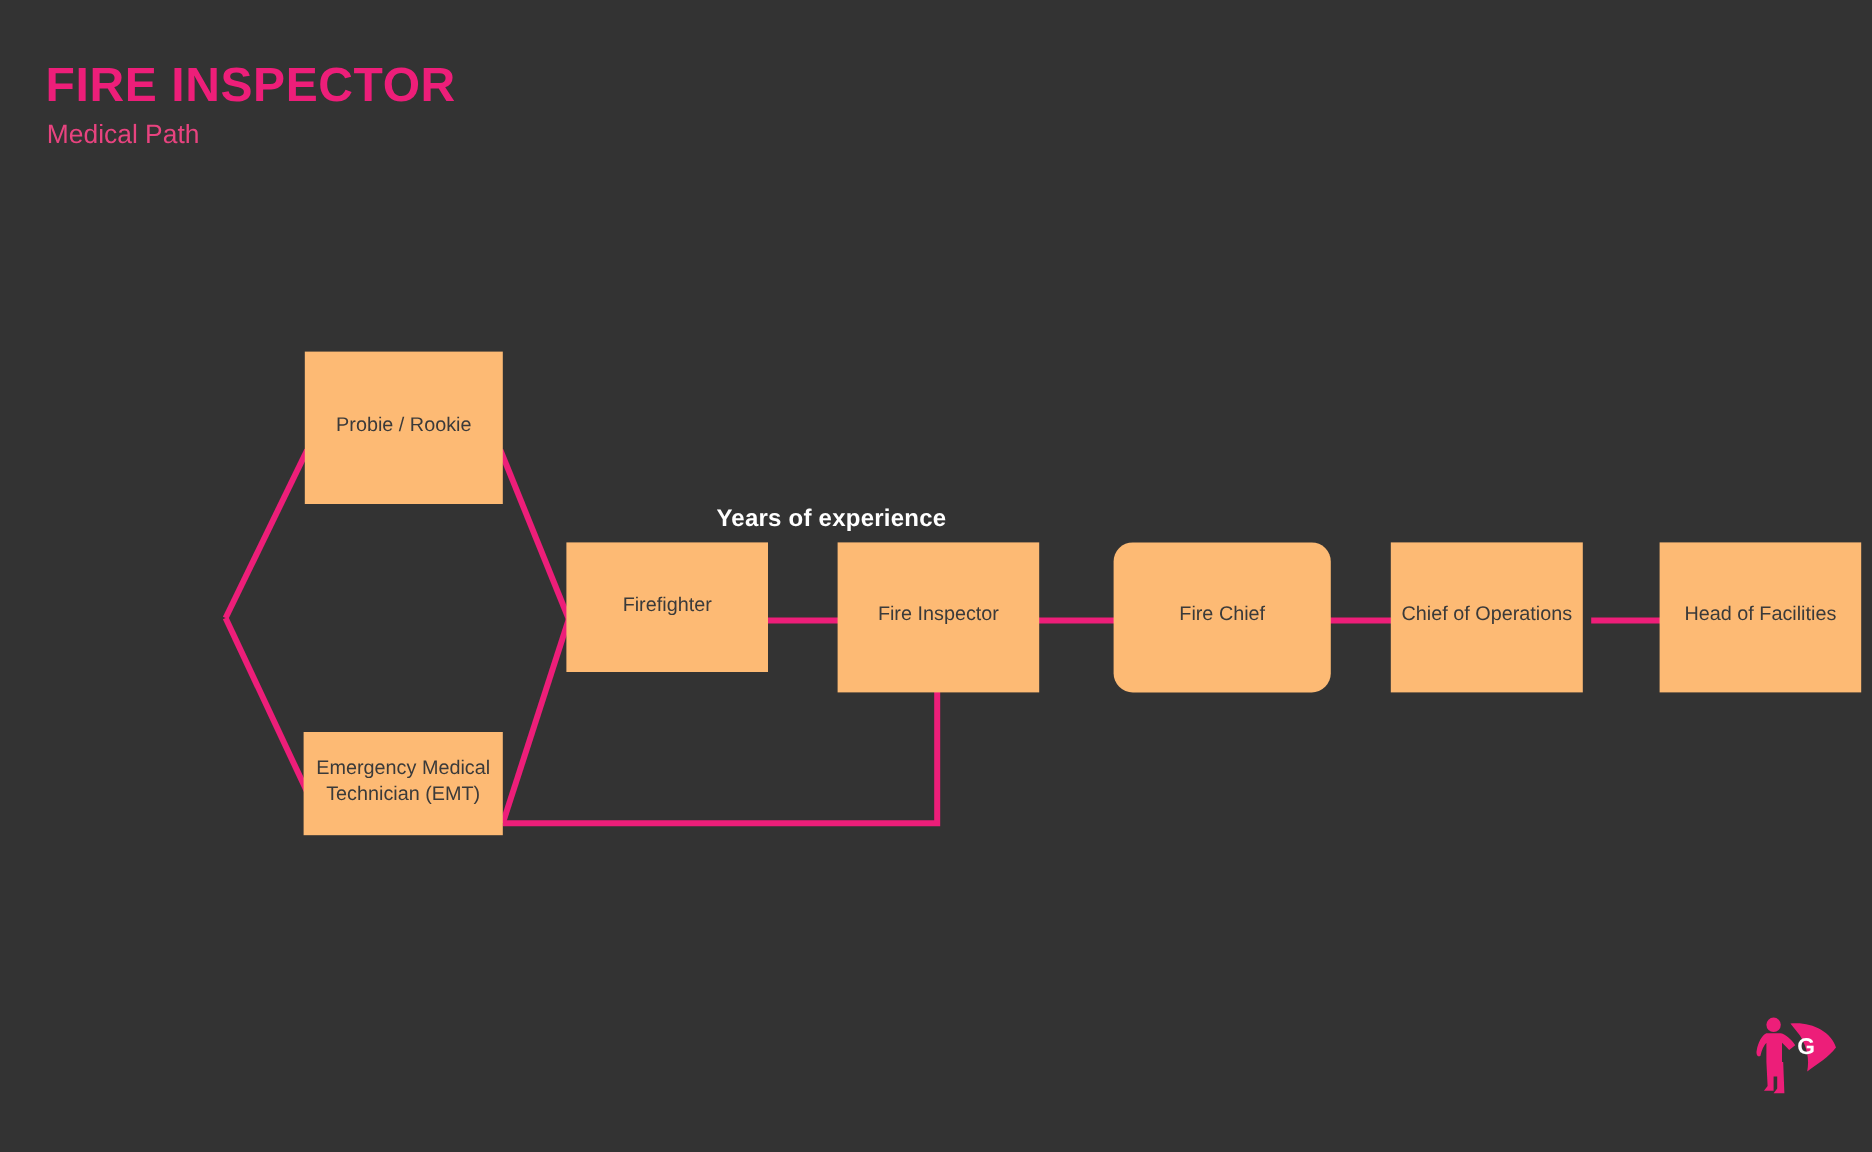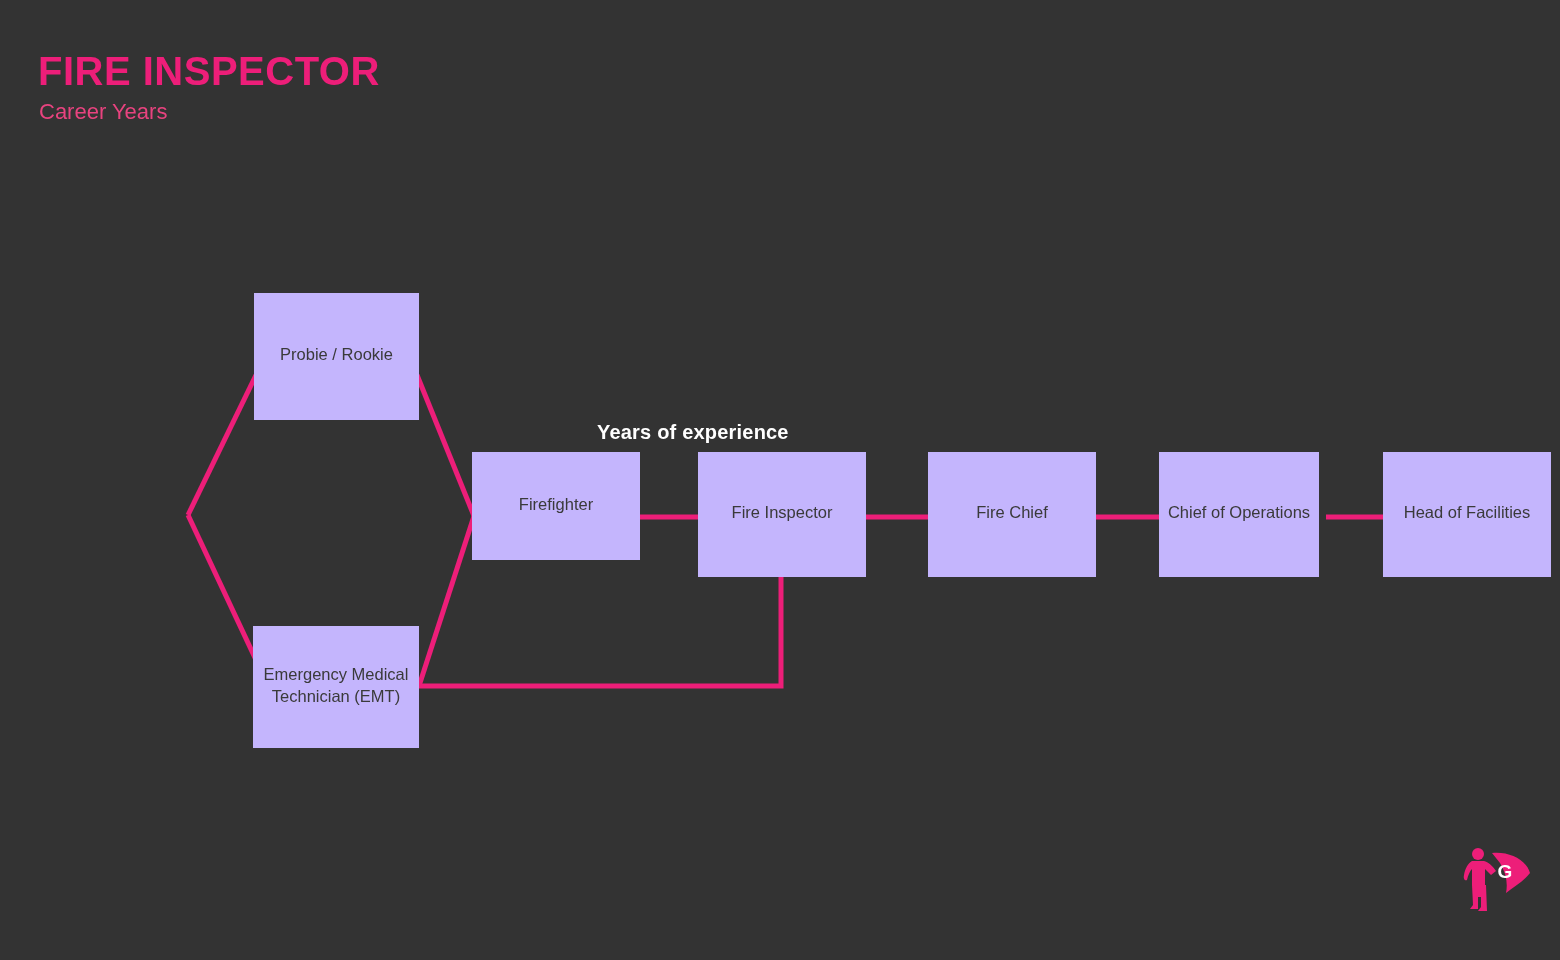--- a/index.html
+++ b/index.html
@@ -49,21 +49,21 @@
     left: 0;
     top: 0;
     width: 1560px;
     height: 960px;
     pointer-events: none;
   }
 
   
   .node {
     position: absolute;
-    background: #c4b5fd;
+    background: #fdba74;
     display: flex;
     align-items: center;
     justify-content: center;
     box-sizing: border-box;
     padding: 0 8px;
   }
   .node-label {
     color: #3A3A3A;
     font-size: 16.5px;
     line-height: 1.35;
@@ -94,21 +94,21 @@
     height: 70px;
   }
 </style>
 </head>
 <body>
 
 <div id="canvas">
 
   <div id="header">
     <h1 id="title">FIRE INSPECTOR</h1>
-    <div id="subtitle">Career Years</div>
+    <div id="subtitle">Medical Path</div>
   </div>
 
   <svg id="edges" viewBox="0 0 1560 960" width="1560" height="960">
 
     <path d="M 188 515 L 256 375" stroke="#ED1E79" stroke-width="5" fill="none"></path>
 
     <path d="M 188 515 L 256 660" stroke="#ED1E79" stroke-width="5" fill="none"></path>
 
     <path d="M 417 375 L 474 516" stroke="#ED1E79" stroke-width="5" fill="none"></path>
 
@@ -125,34 +125,34 @@
     <path d="M 419 686 L 781 686 L 781 576" stroke="#ED1E79" stroke-width="5" fill="none" stroke-linejoin="miter"></path>
   </svg>
 
   <div id="years-label">Years of experience</div>
 
 
   <div class="node nudge-up" style="left:254px; top:293px; width:165px; height:127px;">
     <span class="node-label">Probie / Rookie</span>
   </div>
 
-  <div class="node nudge-up" style="left:253px; top:626px; width:166px; height:122px;">
+  <div class="node nudge-up" style="left:253px; top:610px; width:166px; height:86px;">
     <span class="node-label">Emergency Medical
 Technician (EMT)</span>
   </div>
 
   <div class="node nudge-up" style="left:472px; top:452px; width:168px; height:108px;">
     <span class="node-label">Firefighter</span>
   </div>
 
   <div class="node nudge-up" style="left:698px; top:452px; width:168px; height:125px;">
     <span class="node-label">Fire Inspector</span>
   </div>
 
-  <div class="node nudge-up" style="left:928px; top:452px; width:168px; height:125px;">
+  <div class="node nudge-up" style="left:928px; top:452px; width:181px; height:125px;border-radius:16px;">
     <span class="node-label">Fire Chief</span>
   </div>
 
   <div class="node nudge-up" style="left:1159px; top:452px; width:160px; height:125px;">
     <span class="node-label">Chief of Operations</span>
   </div>
 
   <div class="node nudge-up" style="left:1383px; top:452px; width:168px; height:125px;">
     <span class="node-label">Head of Facilities</span>
   </div>

